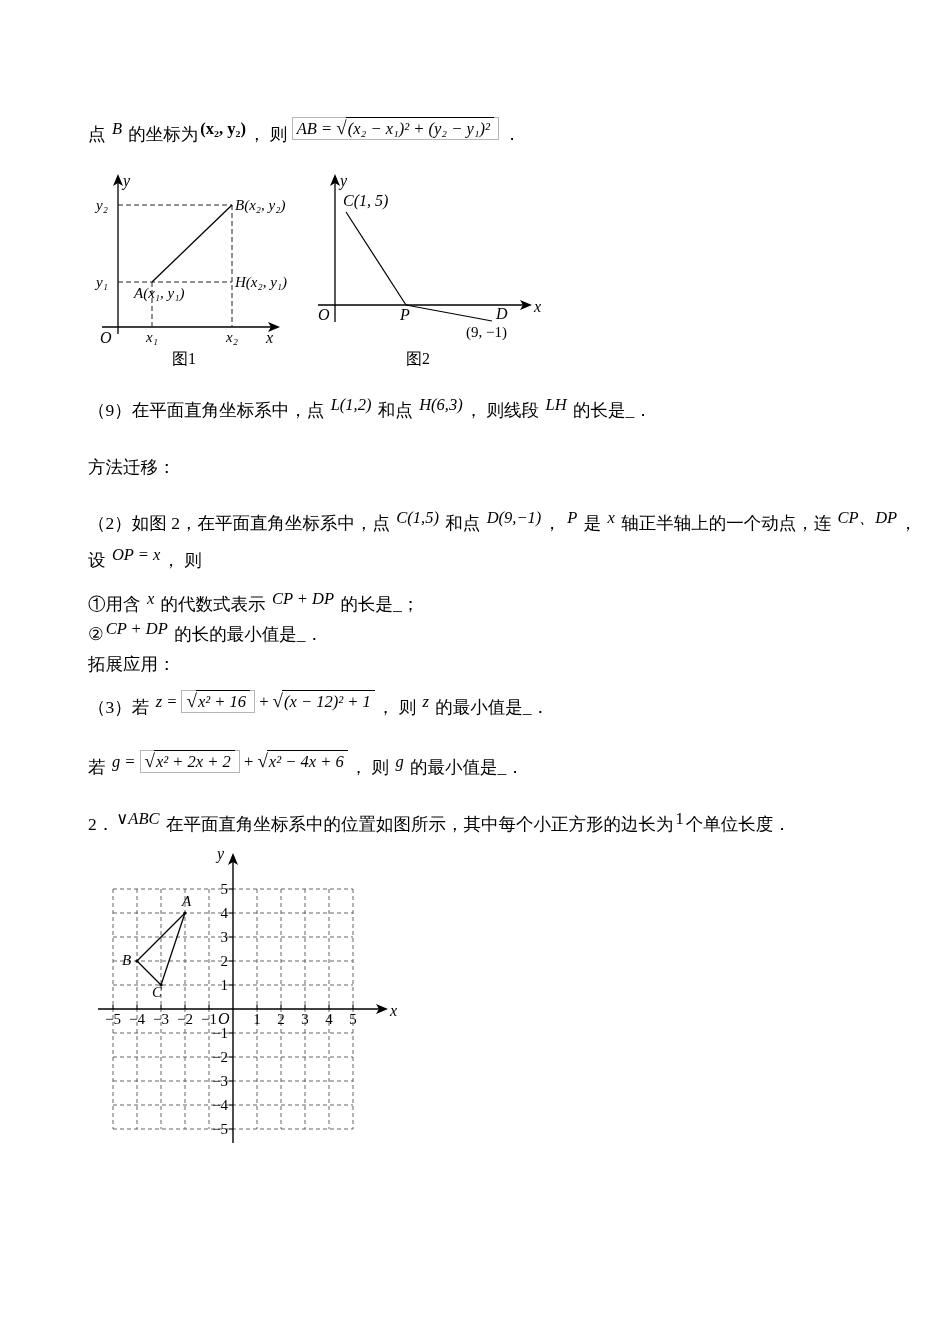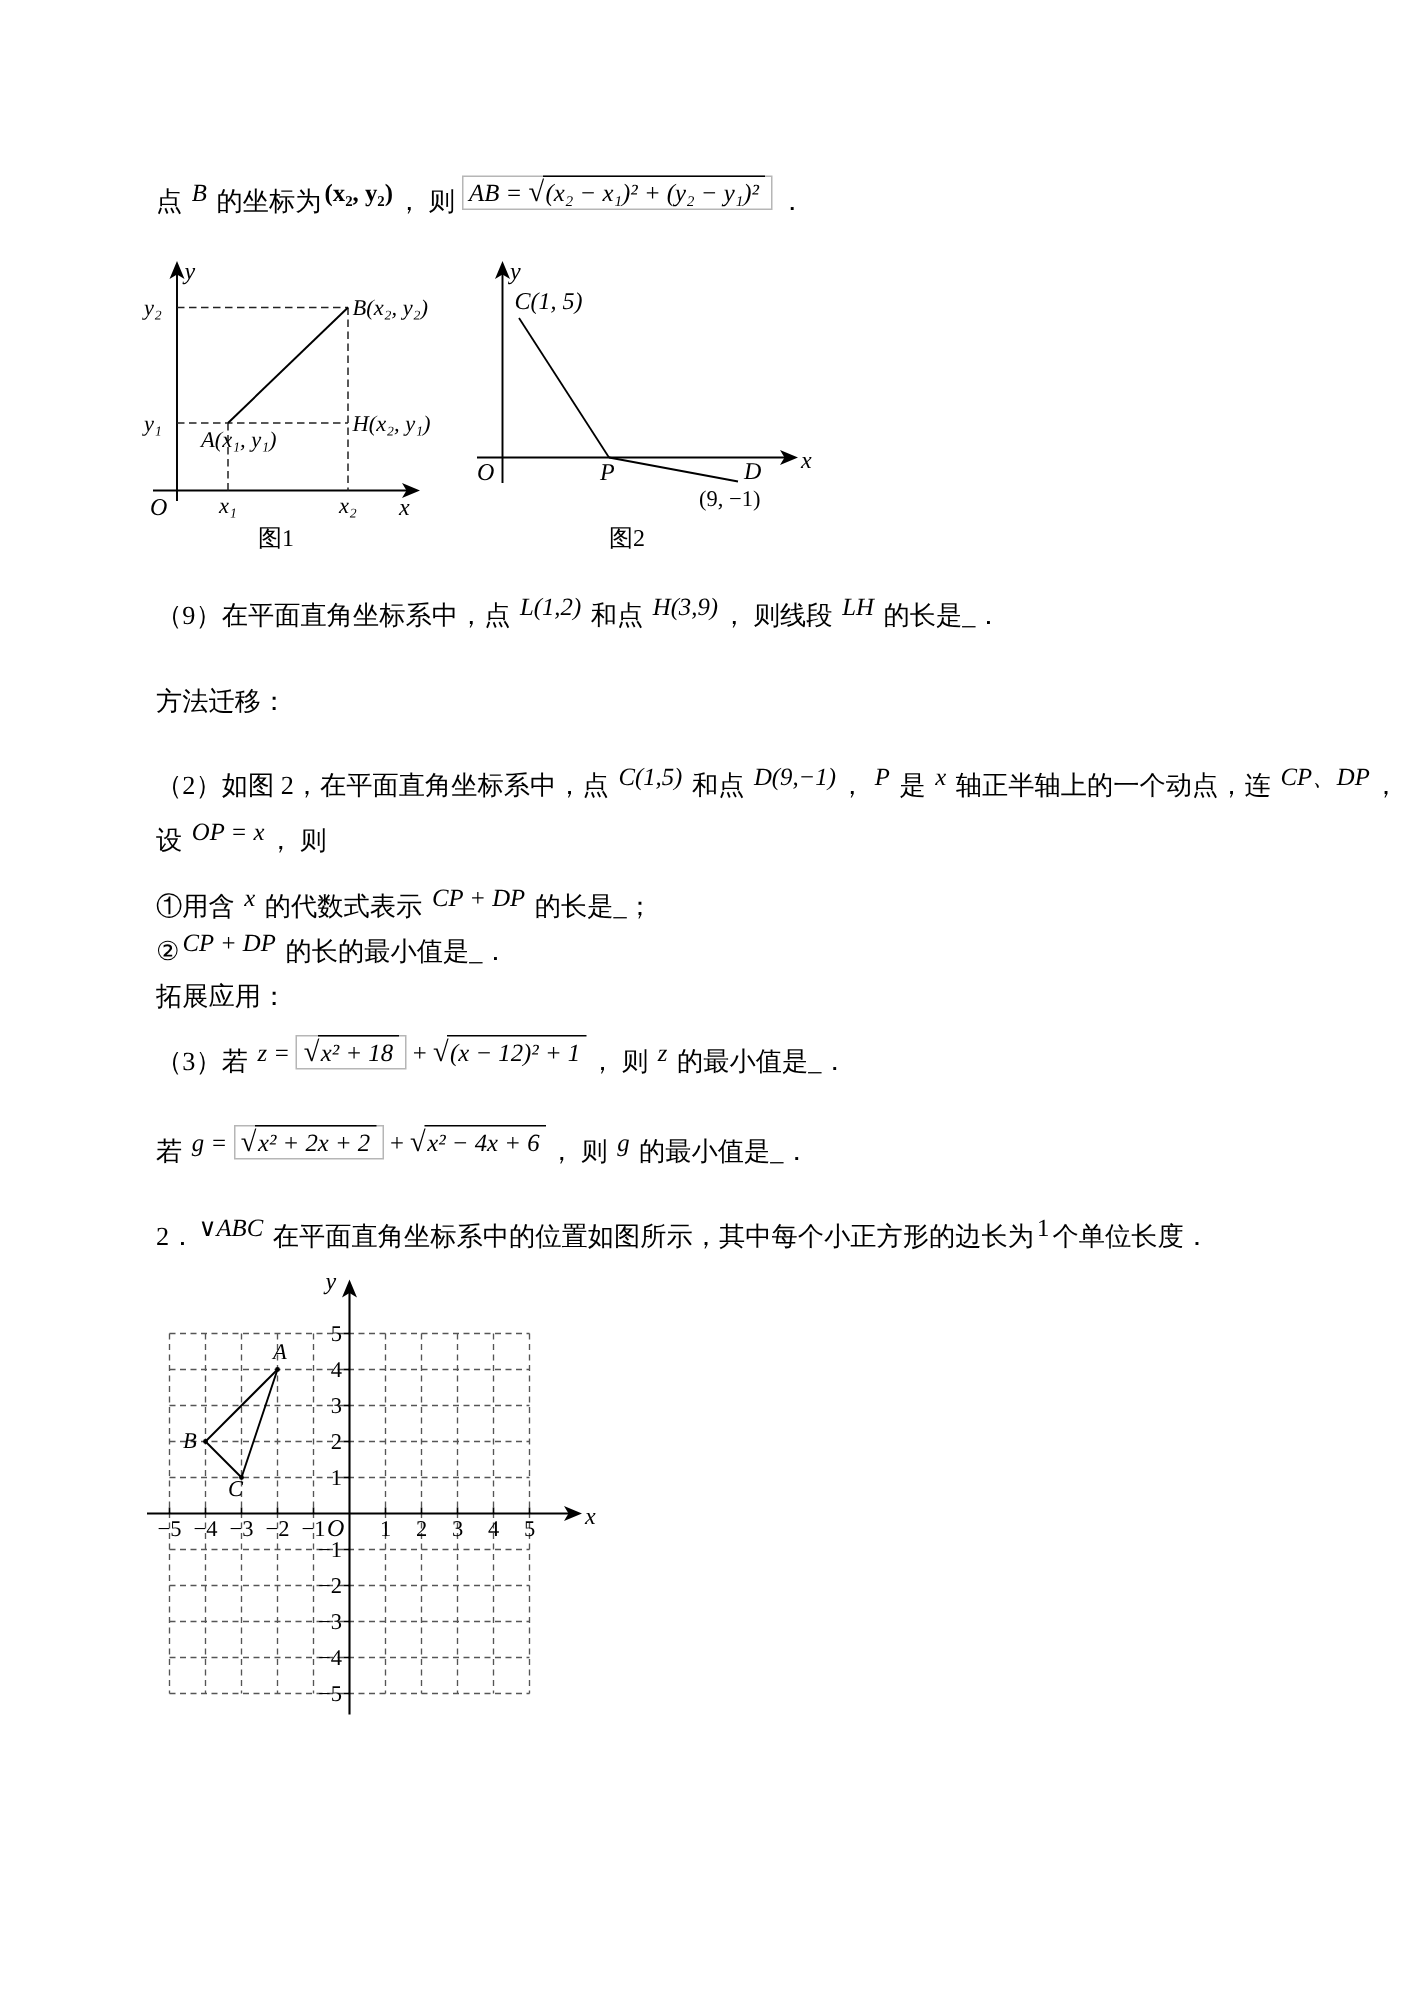--- a/index.html
+++ b/index.html
@@ -1,21 +1,21 @@
 <!DOCTYPE html>
 <html><head>
 <meta charset="utf-8">
 <style>
   * { margin:0; padding:0; box-sizing:border-box; }
   html,body { background:#fff; }
   body {
     width:950px; height:1344px; position:relative;
     font-family:"Liberation Serif","DejaVu Serif",serif; color:#000;
   }
-  .line { position:absolute; left:88px; width:810px; font-size:17.5px; white-space:nowrap;margin-left:16px; }
+  .line { position:absolute; left:88px; width:810px; font-size:17.5px; white-space:nowrap; }
   .m { font-family:"Liberation Serif","DejaVu Serif",serif; font-style:italic;
        position:relative; top:-6px; font-size:16.5px; padding:0 2px; }
   .mu { font-style:normal; }
   .mb { font-weight:bold; }
   .sqrt { white-space:nowrap; font-style:normal; }
   .rsign { font-style:normal; font-size:19px; }
   .rad { border-top:1.1px solid #000; font-style:italic; padding:1px 4px 0 2px; margin-left:-1px; }
   .boxed { border:1px solid #b6b6b6; padding:1px 4px; }
   .fig { position:absolute; }
   svg text { font-family:"Liberation Serif","DejaVu Serif",serif; fill:#000; }
@@ -69,21 +69,21 @@
   <text class="it" x="43" y="34" font-size="16">C(1, 5)</text>
   <text class="it" x="18" y="148" font-size="16">O</text>
   <text class="it" x="100" y="148" font-size="16">P</text>
   <text class="it" x="196" y="147" font-size="16">D</text>
   <text x="166" y="165" font-size="15">(9, −1)</text>
   <text class="it" x="234" y="140" font-size="16">x</text>
   <text x="106" y="192" font-size="16">图2</text>
 </svg>
 
 <div class="line" style="top:398px">
-  <span>（9）在平面直角坐标系中，点 </span><span class="m">L(1,2)</span><span> 和点 </span><span class="m">H(3,9)</span><span>， 则线段 </span><span class="m">LH</span><span> 的长是_．</span>
+  <span>（9）在平面直角坐标系中，点 </span><span class="m">L(1,2)</span><span> 和点 </span><span class="m">H(6,3)</span><span>， 则线段 </span><span class="m">LH</span><span> 的长是_．</span>
 </div>
 
 <div class="line" style="top:455px">
   <span>方法迁移：</span>
 </div>
 
 <div class="line" style="top:511px">
   <span>（2）如图 2，在平面直角坐标系中，点 </span><span class="m">C(1,5)</span><span> 和点 </span><span class="m">D(9,−1)</span><span>， </span><span class="m">P</span><span> 是 </span><span class="m">x</span><span> 轴正半轴上的一个动点，连 </span><span class="m">CP、DP</span><span>，</span>
 </div>
 
@@ -97,21 +97,21 @@
 
 <div class="line" style="top:622px">
   <span>②</span><span class="m">CP + DP</span><span> 的长的最小值是_．</span>
 </div>
 
 <div class="line" style="top:652px">
   <span>拓展应用：</span>
 </div>
 
 <div class="line" style="top:695px">
-  <span>（3）若 </span><span class="m"><span>z = </span><span class="sqrt boxed"><span class="rsign">√</span><span class="rad">x² + 18</span></span><span class="mu"> + </span><span class="sqrt"><span class="rsign">√</span><span class="rad">(x − 12)² + 1</span></span></span><span>， 则 </span><span class="m">z</span><span> 的最小值是_．</span>
+  <span>（3）若 </span><span class="m"><span>z = </span><span class="sqrt boxed"><span class="rsign">√</span><span class="rad">x² + 16</span></span><span class="mu"> + </span><span class="sqrt"><span class="rsign">√</span><span class="rad">(x − 12)² + 1</span></span></span><span>， 则 </span><span class="m">z</span><span> 的最小值是_．</span>
 </div>
 
 <div class="line" style="top:755px">
   <span>若 </span><span class="m"><span>g = </span><span class="sqrt boxed"><span class="rsign">√</span><span class="rad">x² + 2x + 2</span></span><span class="mu"> + </span><span class="sqrt"><span class="rsign">√</span><span class="rad">x² − 4x + 6</span></span></span><span>， 则 </span><span class="m">g</span><span> 的最小值是_．</span>
 </div>
 
 <div class="line" style="top:812px">
   <span>2．</span><span class="m">∨ABC</span><span> 在平面直角坐标系中的位置如图所示，其中每个小正方形的边长为</span><span class="m mu">1</span><span>个单位长度．</span>
 </div>
 

